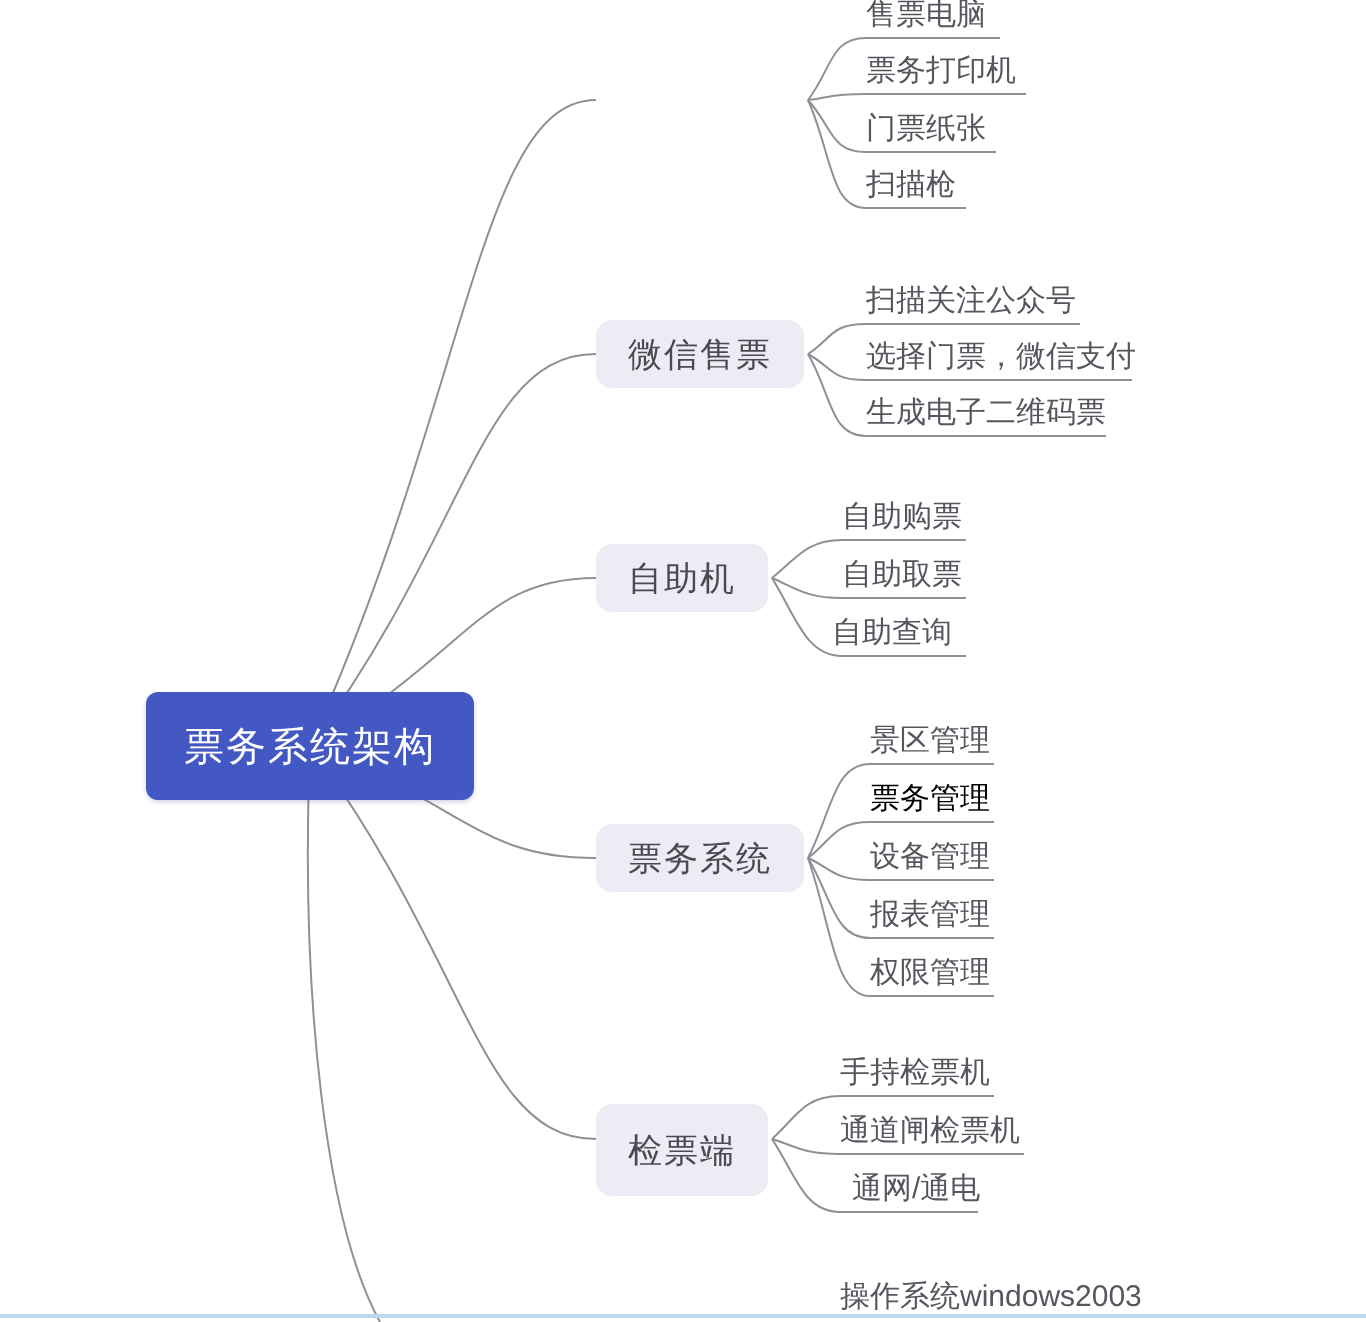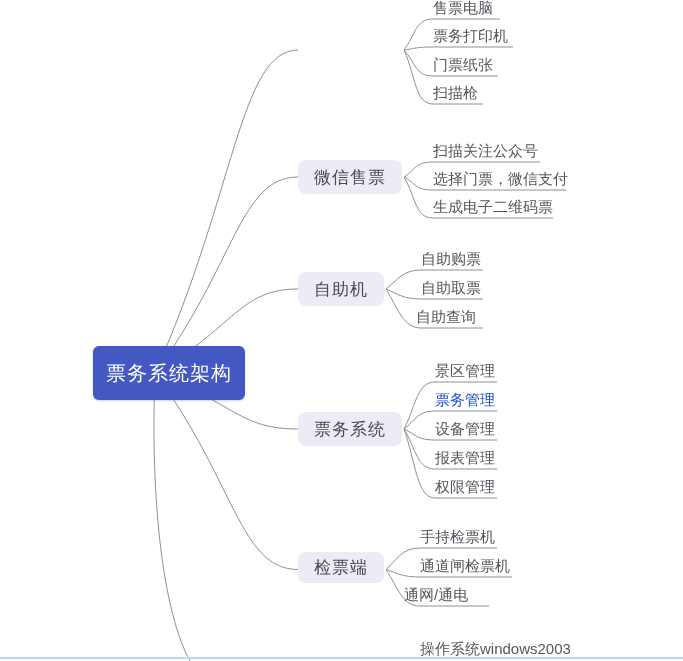--- a/index.html
+++ b/index.html
@@ -67,24 +67,24 @@
     <div class="branch-box" style="left: 298px; top: 160px; width: 104px; height: 34px; background: rgb(236, 237, 244); color: rgb(74, 75, 82);">微信售票</div>
     <div class="child-label" style="left: 433px; top: 170px; color: rgb(85, 86, 94);">选择门票，微信支付</div>
     <div class="child-label" style="left: 433px; top: 142px; color: rgb(85, 86, 94);">扫描关注公众号</div>
     <div class="child-label" style="left: 433px; top: 198px; color: rgb(85, 86, 94);">生成电子二维码票</div>
     <div class="branch-box" style="left: 298px; top: 272px; width: 86px; height: 34px; background: rgb(236, 237, 244); color: rgb(74, 75, 82);">自助机</div>
     <div class="child-label" style="left: 421px; top: 250px; color: rgb(85, 86, 94);">自助购票</div>
     <div class="child-label" style="left: 421px; top: 279px; color: rgb(85, 86, 94);">自助取票</div>
     <div class="child-label" style="left: 396px; top: 308px; color: rgb(85, 86, 94); margin-left: 20px;">自助查询</div>
     <div class="branch-box" style="left: 298px; top: 412px; width: 104px; height: 34px; background: rgb(236, 237, 244); color: rgb(74, 75, 82);">票务系统</div>
     <div class="child-label" style="left: 435px; top: 362px; color: rgb(85, 86, 94);">景区管理</div>
-    <div class="child-label" style="left: 435px; top: 391px; color: #1d4ed8;">票务管理</div>
+    <div class="child-label" style="left: 435px; top: 391px; color: #000000;">票务管理</div>
     <div class="child-label" style="left: 435px; top: 420px; color: rgb(85, 86, 94);">设备管理</div>
     <div class="child-label" style="left: 435px; top: 449px; color: rgb(85, 86, 94);">报表管理</div>
     <div class="child-label" style="left: 435px; top: 478px; color: rgb(85, 86, 94);">权限管理</div>
-    <div class="branch-box" style="left: 298px; top: 552px; width: 86px; height: 31px; background: rgb(236, 237, 244); color: rgb(74, 75, 82);">检票端</div>
+    <div class="branch-box" style="left: 298px; top: 552px; width: 86px; height: 46px; background: rgb(236, 237, 244); color: rgb(74, 75, 82);">检票端</div>
     <div class="child-label" style="left: 420px; top: 528px; color: rgb(85, 86, 94);">手持检票机</div>
     <div class="child-label" style="left: 420px; top: 557px; color: rgb(85, 86, 94);">通道闸检票机</div>
-    <div class="child-label" style="left: 404px; top: 586px; color: rgb(85, 86, 94);">通网/通电</div>
+    <div class="child-label" style="left: 426px; top: 586px; color: rgb(85, 86, 94);">通网/通电</div>
     <div class="child-label" style="left: 420px; top: 640px; color: rgb(85, 86, 94);">操作系统windows2003</div>
-    <div class="root-box" id="root-node" style="left: 73px; top: 346px; width: 152px; height: 54px; background: rgb(68, 88, 196); color: rgb(255, 255, 255); margin-left: 20px;">票务系统架构</div>
+    <div class="root-box" id="root-node" style="left: 73px; top: 346px; width: 164px; height: 54px; background: rgb(68, 88, 196); color: rgb(255, 255, 255);">票务系统架构</div>
     <div class="bottom-edge" id="bottom-edge" style="top: 657px; background: rgb(189, 215, 238);"></div>
   </div>
 
 </body></html>

